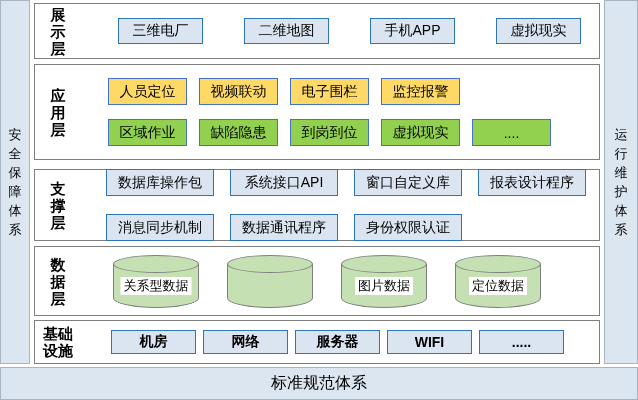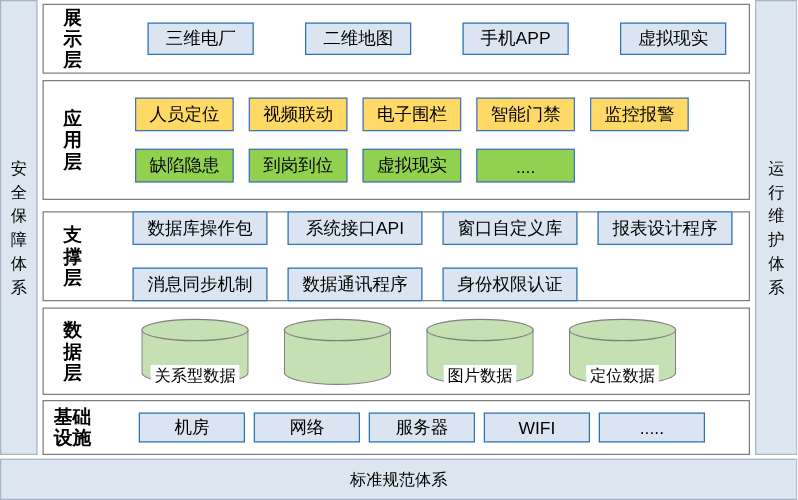--- a/index.html
+++ b/index.html
@@ -22,21 +22,21 @@
     font-size:13px; line-height:19px;
   }
   .pillar-left  { left:0;  width:30px; }
   .pillar-right { left:604px; width:34px; }
 
   
   .bottombar {
     position:absolute; left:0; top:367px; width:638px; height:33px;
     background:var(--pillar-bg); border:1px solid var(--pillar-border);
     display:flex; align-items:center; justify-content:center;
-    font-size:13px;
+    font-size:16px;
   }
 
   
   .layer {
     position:absolute; left:34px; width:566px;
     background:#fff; border:1px solid var(--layer-border);
     display:flex;
   }
   .layer-title {
     width:46px; display:flex; flex-direction:column;
@@ -63,40 +63,40 @@
   .layer-support     .layer-body { gap:18px;  }
 
   
   .box {
     display:flex; align-items:center; justify-content:center;
     font-size:14px; white-space:nowrap; flex-shrink:0;text-align:center;
   }
   .layer-display        .box { width:85px;  height:26px; }
   .layer-application    .box { width:79px;  height:27px; }
   .layer-support        .box { width:108px; height:27px; }
-  .layer-infrastructure .box { width:85px;  height:24px; }
+  .layer-infrastructure .box { width:85px;  height:24px;font-weight:bold; }
 
   .box.blue   { background:var(--blue-fill);   border:1px solid var(--blue-border); }
   .box.yellow { background:var(--yellow-fill); border:1px solid var(--accent-border); }
   .box.green  { background:var(--green-fill);  border:1px solid var(--accent-border); }
 
   
   .cyl { position:relative; width:86px; height:53px; flex-shrink:0; }
   .cyl .cyl-body {
     position:absolute; top:9px; left:0; right:0; bottom:0;
     background:var(--cyl-fill); border:1px solid var(--cyl-border); border-top:none;
     border-radius:0 0 43px 43px / 0 0 10px 10px;
   }
   .cyl .cyl-top {
     position:absolute; top:0; left:0; right:0; height:18px;
     background:var(--cyl-fill); border:1px solid var(--cyl-border);
     border-radius:50%;
   }
   .cyl .cyl-label {
-    position:absolute; left:50%; top:46px; transform:translate(-50%,-50%);
+    position:absolute; left:50%; top:31px; transform:translate(-50%,-50%);
     background:#fff; padding:0 3px; font-size:13px; white-space:nowrap;
   }
 </style>
 </head>
 <body>
 
 <div class="stage">
   <div class="pillar pillar-left">
       <div>安</div>
       <div>全</div>
@@ -135,24 +135,24 @@
         <div class="layer-title">
           <div>应</div>
           <div>用</div>
           <div>层</div>
         </div>
         <div class="layer-body">
           <div class="row">
             <div class="box yellow">人员定位</div>
             <div class="box yellow">视频联动</div>
             <div class="box yellow">电子围栏</div>
-            <div class="box yellow">智能门禁</div>
             <div class="box yellow">监控报警</div>
           </div>
           <div class="row">
+            <div class="box green">区域作业</div>
             <div class="box green">缺陷隐患</div>
             <div class="box green">到岗到位</div>
             <div class="box green">虚拟现实</div>
             <div class="box green">....</div>
           </div>
         </div>
       </div>
       <div class="layer layer-support">
         <div class="layer-title">
           <div>支</div>

